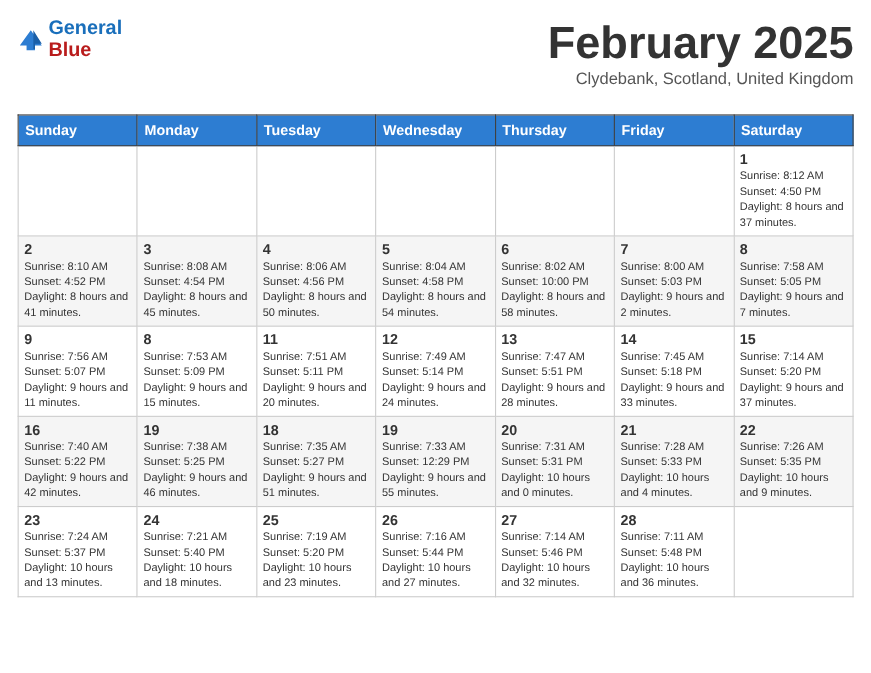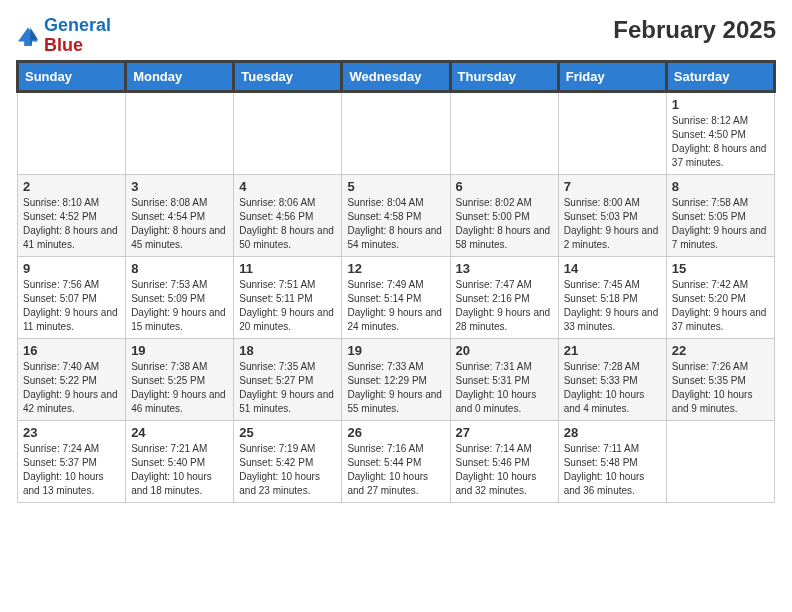--- a/index.html
+++ b/index.html
@@ -7,21 +7,21 @@
       font-family: Arial, sans-serif;
       background: #fff;
       width: 792px;
       min-height: 612px;
       padding: 16px;
     }
     .header {
       display: flex;
       justify-content: space-between;
       align-items: flex-start;
-      margin-bottom: 4px;
+      margin-bottom: 24px;
     }
     .logo {
       display: flex;
       align-items: center;
       gap: 4px;
     }
     .logo-text {
       font-size: 18px;
       font-weight: bold;
       color: #333;
@@ -31,41 +31,41 @@
       color: #1a6fbb;
     }
     .logo-icon {
       width: 24px;
       height: 20px;
     }
     .title-block {
       text-align: right;
     }
     .month-title {
-      font-size: 24px;
+      font-size: 41px;
       font-weight: bold;
       color: #333;
     }
     .location {
       font-size: 15px;
       color: #555;
     }
     .calendar {
       width: 100%;
       border-collapse: collapse;
       border: 1px solid #ccc;
     }
     .calendar th {
       background: #2d7dd2;
       color: #fff;
       font-size: 13px;
       font-weight: bold;
       padding: 6px 6px;
       text-align: left;
-      border: 3px solid #404040;
+      border: 1px solid #404040;
     }
     .calendar td {
       vertical-align: top;
       border: 1px solid #ccc;
       padding: 4px 5px;
       width: 108px;
       min-height: 80px;
       font-size: 10.5px;
       color: #333;
       background: #fff;
@@ -100,20 +100,21 @@
       <path d="M15 2 L28 20 L20 20 L20 26 L10 26 L10 20 L2 20 Z" fill="#2d7dd2"></path>
       <path d="M18 2 L28 18 L20 18 L20 24 L18 24 Z" fill="#1a5fa8"></path>
     </svg>
     <div class="logo-text">
       <div><span>General</span></div>
       <div><span style="color:#b91c1c;">Blue</span></div>
     </div>
   </div>
   <div class="title-block">
     <div class="month-title">February 2025</div>
+    <div class="location">Clydebank, Scotland, United Kingdom</div>
   </div>
 </div>
 
 <table class="calendar">
   <thead>
     <tr>
     <th>Sunday</th>
         <th>Monday</th>
         <th>Tuesday</th>
         <th>Wednesday</th>
@@ -158,21 +159,21 @@
         </td>
         <td>
           <span class="day-num">5</span>
           <div class="day-info">Sunrise: 8:04 AM
 Sunset: 4:58 PM
 Daylight: 8 hours and 54 minutes.</div>
         </td>
         <td>
           <span class="day-num">6</span>
           <div class="day-info">Sunrise: 8:02 AM
-Sunset: 5:00 PM
+Sunset: 10:00 PM
 Daylight: 8 hours and 58 minutes.</div>
         </td>
         <td>
           <span class="day-num">7</span>
           <div class="day-info">Sunrise: 8:00 AM
 Sunset: 5:03 PM
 Daylight: 9 hours and 2 minutes.</div>
         </td>
         <td>
           <span class="day-num">8</span>
@@ -202,32 +203,32 @@
         </td>
         <td>
           <span class="day-num">12</span>
           <div class="day-info">Sunrise: 7:49 AM
 Sunset: 5:14 PM
 Daylight: 9 hours and 24 minutes.</div>
         </td>
         <td>
           <span class="day-num">13</span>
           <div class="day-info">Sunrise: 7:47 AM
-Sunset: 2:16 PM
+Sunset: 5:51 PM
 Daylight: 9 hours and 28 minutes.</div>
         </td>
         <td>
           <span class="day-num">14</span>
           <div class="day-info">Sunrise: 7:45 AM
 Sunset: 5:18 PM
 Daylight: 9 hours and 33 minutes.</div>
         </td>
         <td>
           <span class="day-num">15</span>
-          <div class="day-info">Sunrise: 7:42 AM
+          <div class="day-info">Sunrise: 7:14 AM
 Sunset: 5:20 PM
 Daylight: 9 hours and 37 minutes.</div>
         </td>
       </tr>
       <tr class="week-row">
         <td>
           <span class="day-num">16</span>
           <div class="day-info">Sunrise: 7:40 AM
 Sunset: 5:22 PM
 Daylight: 9 hours and 42 minutes.</div>
@@ -278,21 +279,21 @@
         </td>
         <td>
           <span class="day-num">24</span>
           <div class="day-info">Sunrise: 7:21 AM
 Sunset: 5:40 PM
 Daylight: 10 hours and 18 minutes.</div>
         </td>
         <td>
           <span class="day-num">25</span>
           <div class="day-info">Sunrise: 7:19 AM
-Sunset: 5:42 PM
+Sunset: 5:20 PM
 Daylight: 10 hours and 23 minutes.</div>
         </td>
         <td>
           <span class="day-num">26</span>
           <div class="day-info">Sunrise: 7:16 AM
 Sunset: 5:44 PM
 Daylight: 10 hours and 27 minutes.</div>
         </td>
         <td>
           <span class="day-num">27</span>

